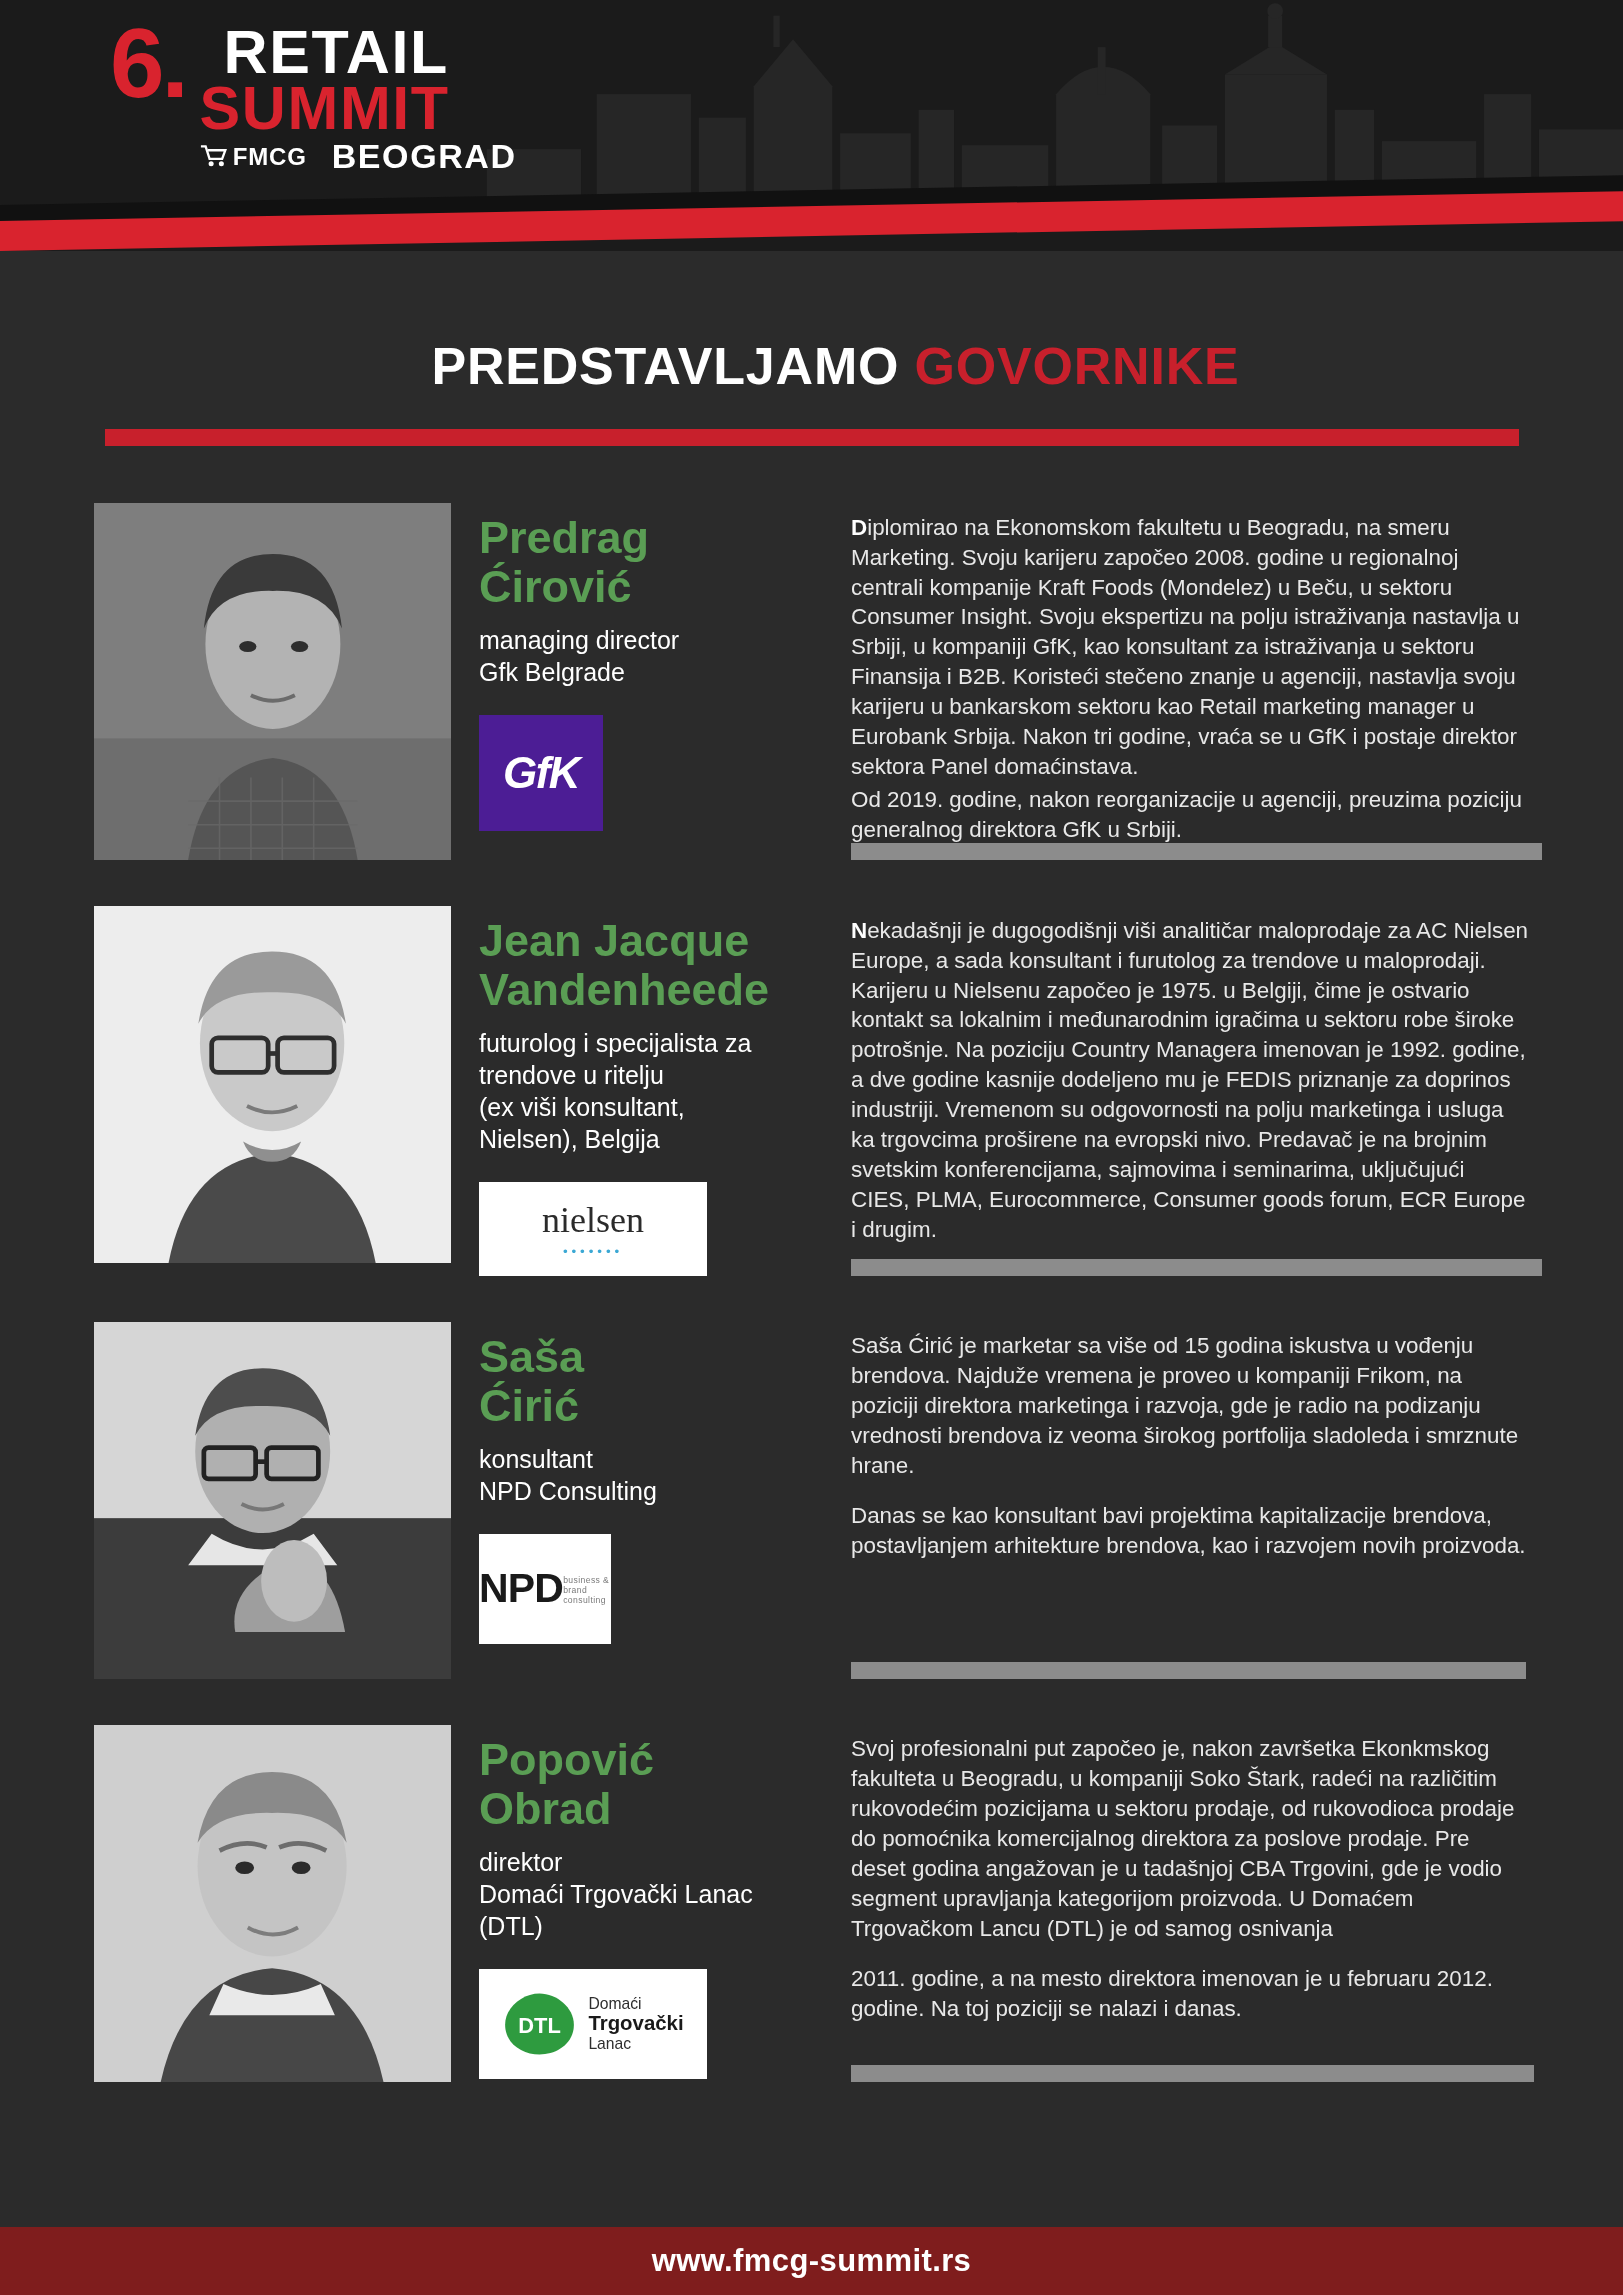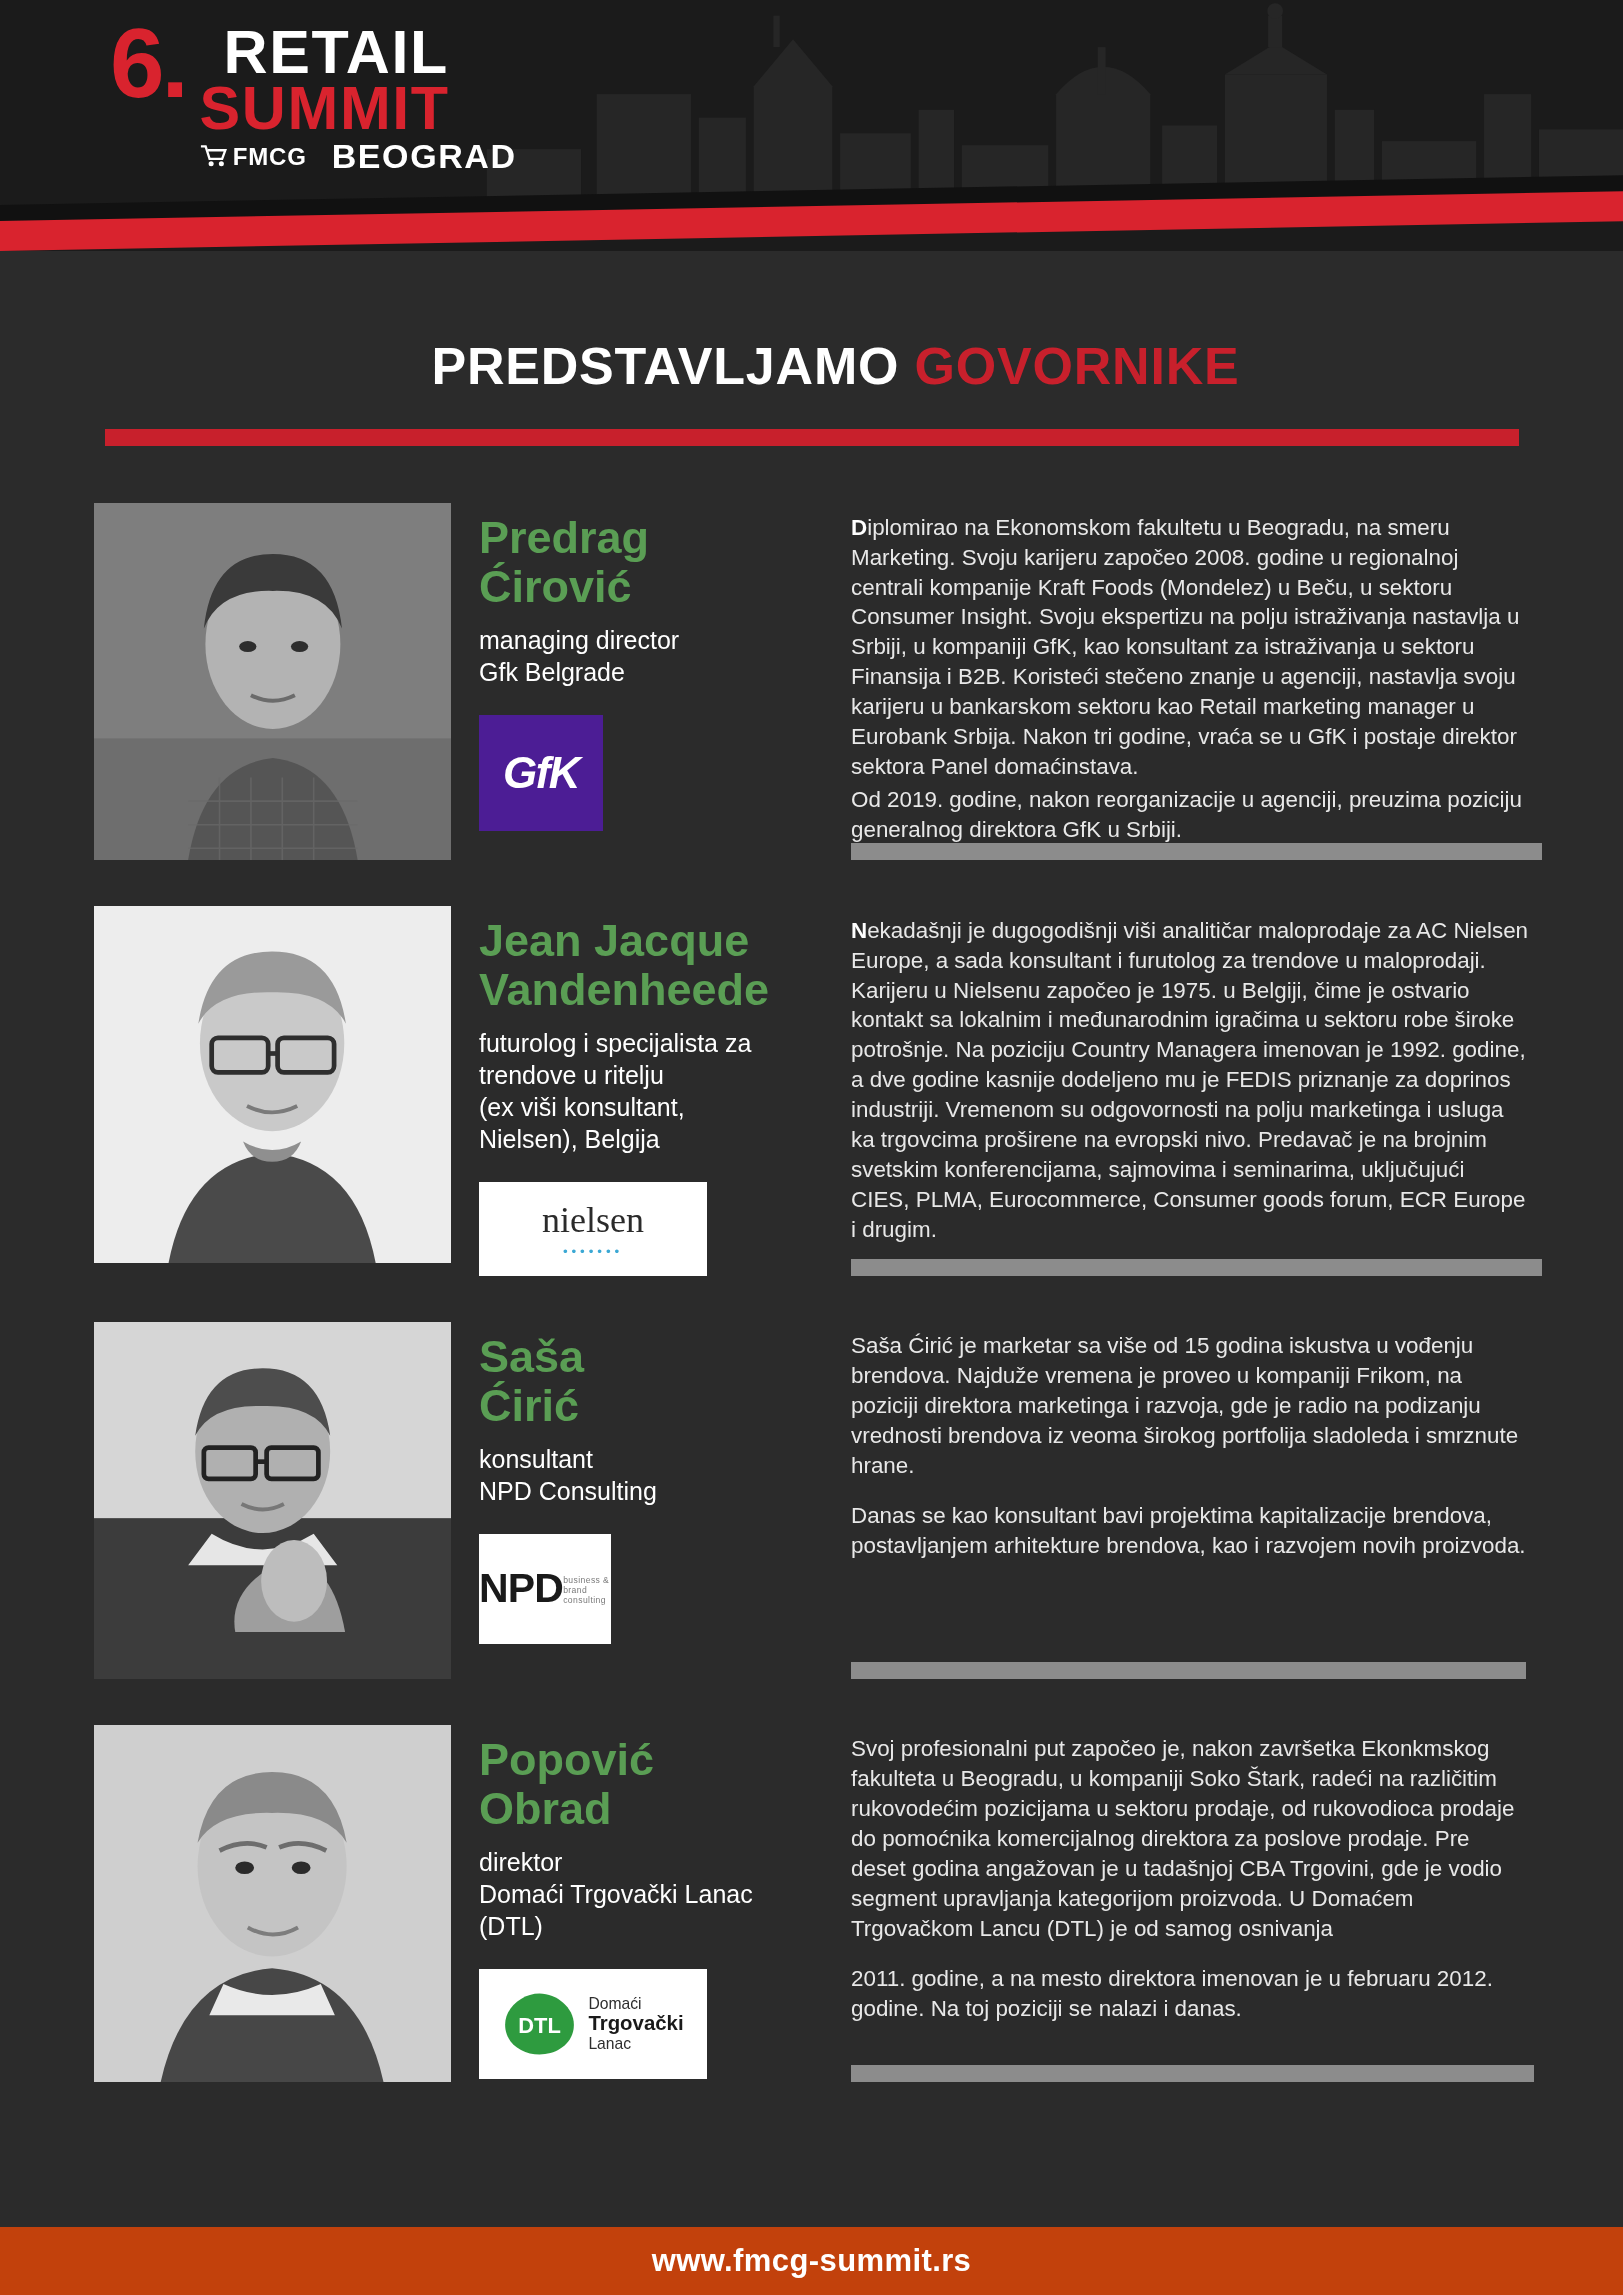--- a/index.html
+++ b/index.html
@@ -236,21 +236,21 @@
   .dtl-l1 { color:#2e2e2e; font-size:15.7px; }
   .dtl-l2 { color:#1a1a1a; font-size:20.4px; font-weight:bold; }
   .dtl-l3 { color:#2e2e2e; font-size:15.7px; }
 
   
   .footer {
     position: absolute;
     left: 0; bottom: 0;
     width: 100%;
     height: 68px;
-    background: #c2410c;
+    background: #7f1d1d;
     display: flex;
     align-items: center;
     justify-content: center;
   }
   .footer-text {
     color: #ffffff;
     font-size: 31px;
     font-weight: bold;
     letter-spacing: 0.4px;
   }

